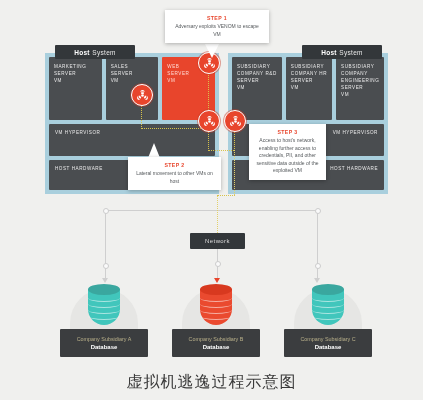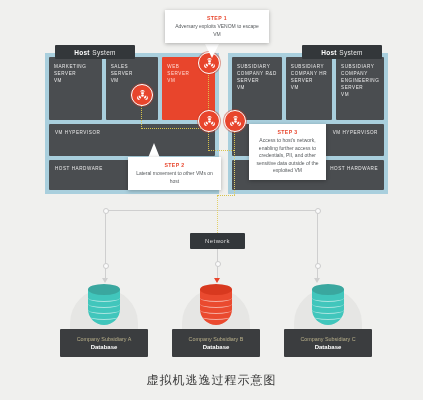--- a/index.html
+++ b/index.html
@@ -149,21 +149,21 @@
   .db-label{
     position:absolute;left:12px;top:52px;width:88px;
     background:#3b3d3f;padding:6px 4px 7px;box-sizing:border-box;
     text-align:center;border-radius:1px;
   }
   .db-label .sub{display:block;color:#b9b08a;font-size:5.4px;line-height:1.5;}
   .db-label .kind{display:block;color:#ffffff;font-size:6px;font-weight:bold;margin-top:1px;}
 
   #caption{
     position:absolute;left:0;right:0;top:372px;text-align:center;
-    color:#3a3a3a;font-size:12px;letter-spacing:1px;
+    color:#3a3a3a;font-size:16px;letter-spacing:1px;
     font-family:"DejaVu Sans", sans-serif;
   }
 </style>
 </head>
 <body>
 
 <div id="stage">
 
   <div class="host-panel" id="host-left">
     <div class="vm-row" style="top:4px;height:63px;">

